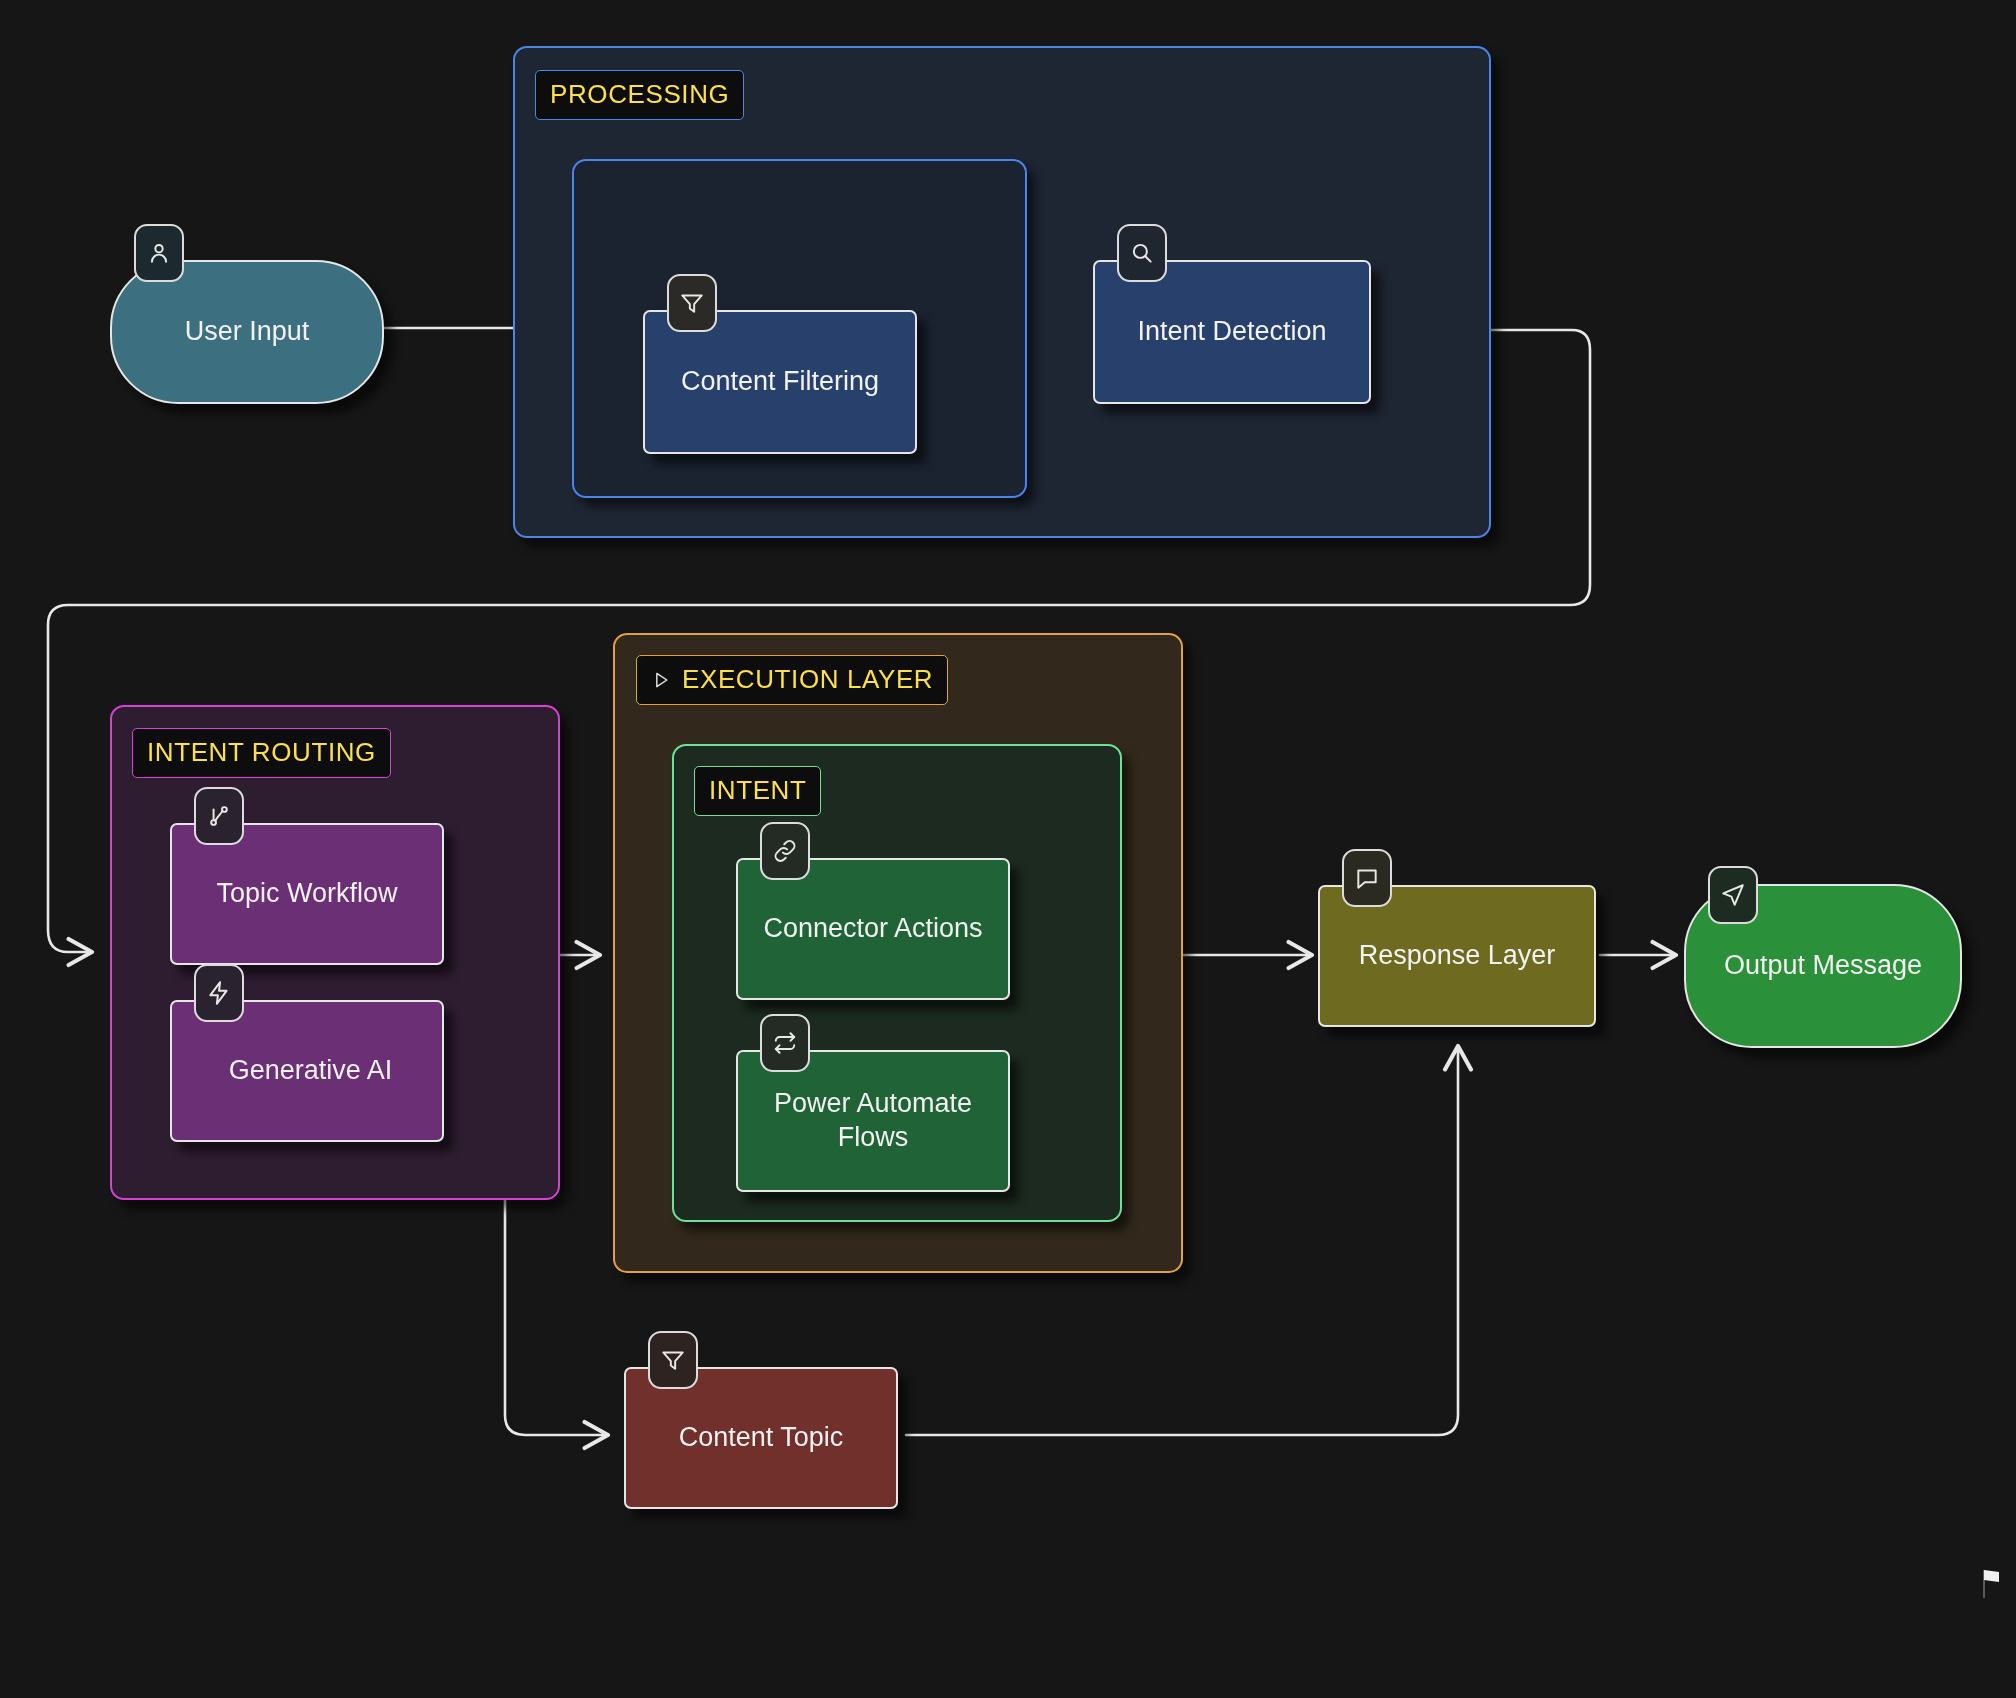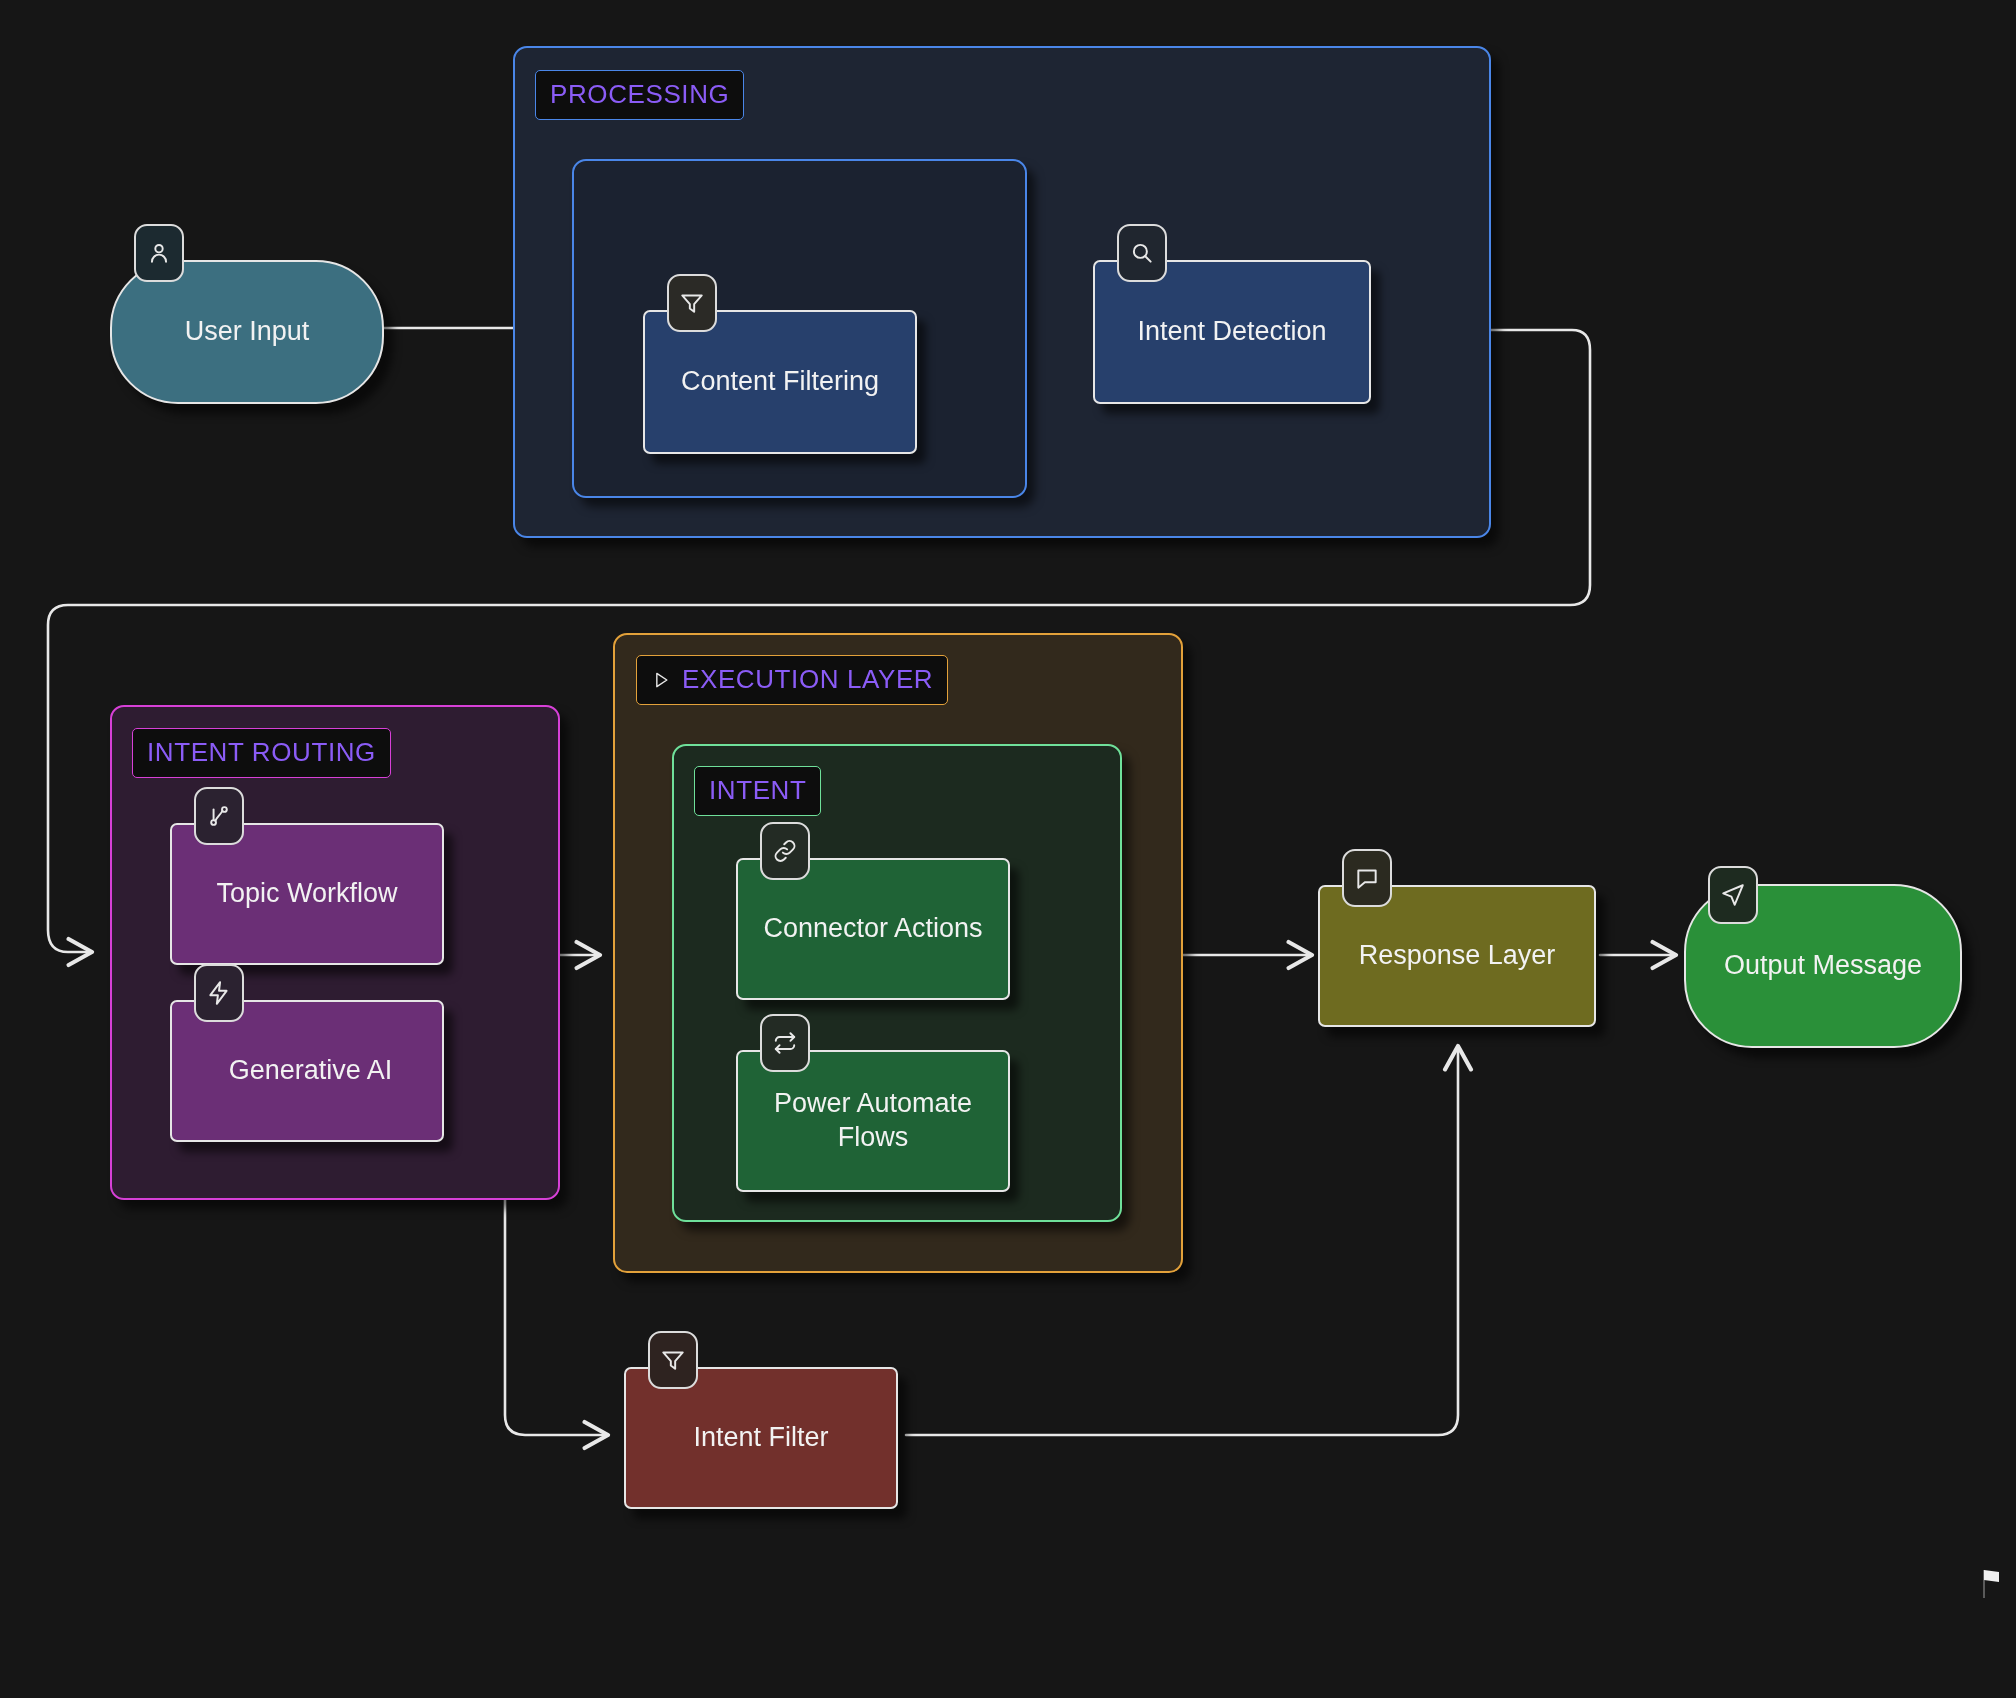--- a/index.html
+++ b/index.html
@@ -2,21 +2,21 @@
 <html><head>
 <meta charset="utf-8">
 <style>
   html,body{margin:0;padding:0;background:#161616;}
   body{width:2016px;height:1698px;overflow:hidden;font-family:"Liberation Sans",sans-serif;}
   #canvas{position:relative;width:2016px;height:1698px;background:#161616;}
 
   
   .group{position:absolute;border-radius:14px;box-sizing:border-box;
          box-shadow:8px 9px 10px rgba(0,0,0,.55);}
-  .group-label{position:absolute;background:#0d0d0d;color:#8b5cf6;
+  .group-label{position:absolute;background:#0d0d0d;color:#fde047;
         font-size:26px;letter-spacing:.6px;padding:8px 14px 9px 14px;border-radius:5px;
         white-space:nowrap;display:flex;align-items:center;gap:11px;box-sizing:border-box;}
   .group-label svg{display:block}
 
   
   .node{position:absolute;box-sizing:border-box;border:2.5px solid #e6e6e6;
         border-radius:7px;color:#f2f2f2;display:flex;align-items:center;
         justify-content:center;text-align:center;font-size:27px;line-height:1.25;
         box-shadow:9px 10px 9px rgba(0,0,0,.55);padding:0 14px;}
   .node.pill{border-radius:68px;}
@@ -171,21 +171,21 @@
   <div class="node pill" style="left:1684px;top:884px;width:278px;height:164px;background:#2a9039;">
     <span>Output Message</span>
   </div>
   <div class="badge" style="left:1708px;top:866px;background:#1e2b20;">
     <svg width="26" height="26" viewBox="0 0 24 24" fill="none" stroke="#e8e8e8" stroke-width="1.8" stroke-linecap="round" stroke-linejoin="round">
       <path d="M21,3 L3,10.5 L10.5,13.5 L13.5,21 Z"></path>
     </svg>
   </div>
 
   <div class="node" style="left:624px;top:1367px;width:274px;height:142px;background:#72302c;">
-    <span>Intent Filter</span>
+    <span>Content Topic</span>
   </div>
   <div class="badge" style="left:648px;top:1331px;background:#2e2320;">
     <svg width="26" height="26" viewBox="0 0 24 24" fill="none" stroke="#e8e8e8" stroke-width="1.8" stroke-linecap="round" stroke-linejoin="round">
       <polygon points="3,5 21,5 14,13 14,20 10,17 10,13"></polygon>
     </svg>
   </div>
 
   <div class="flagmark" style="left:1981px;top:1568px;">
     <svg width="26" height="34" viewBox="0 0 26 34">
       <line x1="3" y1="2" x2="3" y2="30" stroke="#5a5a5a" stroke-width="2"></line>

